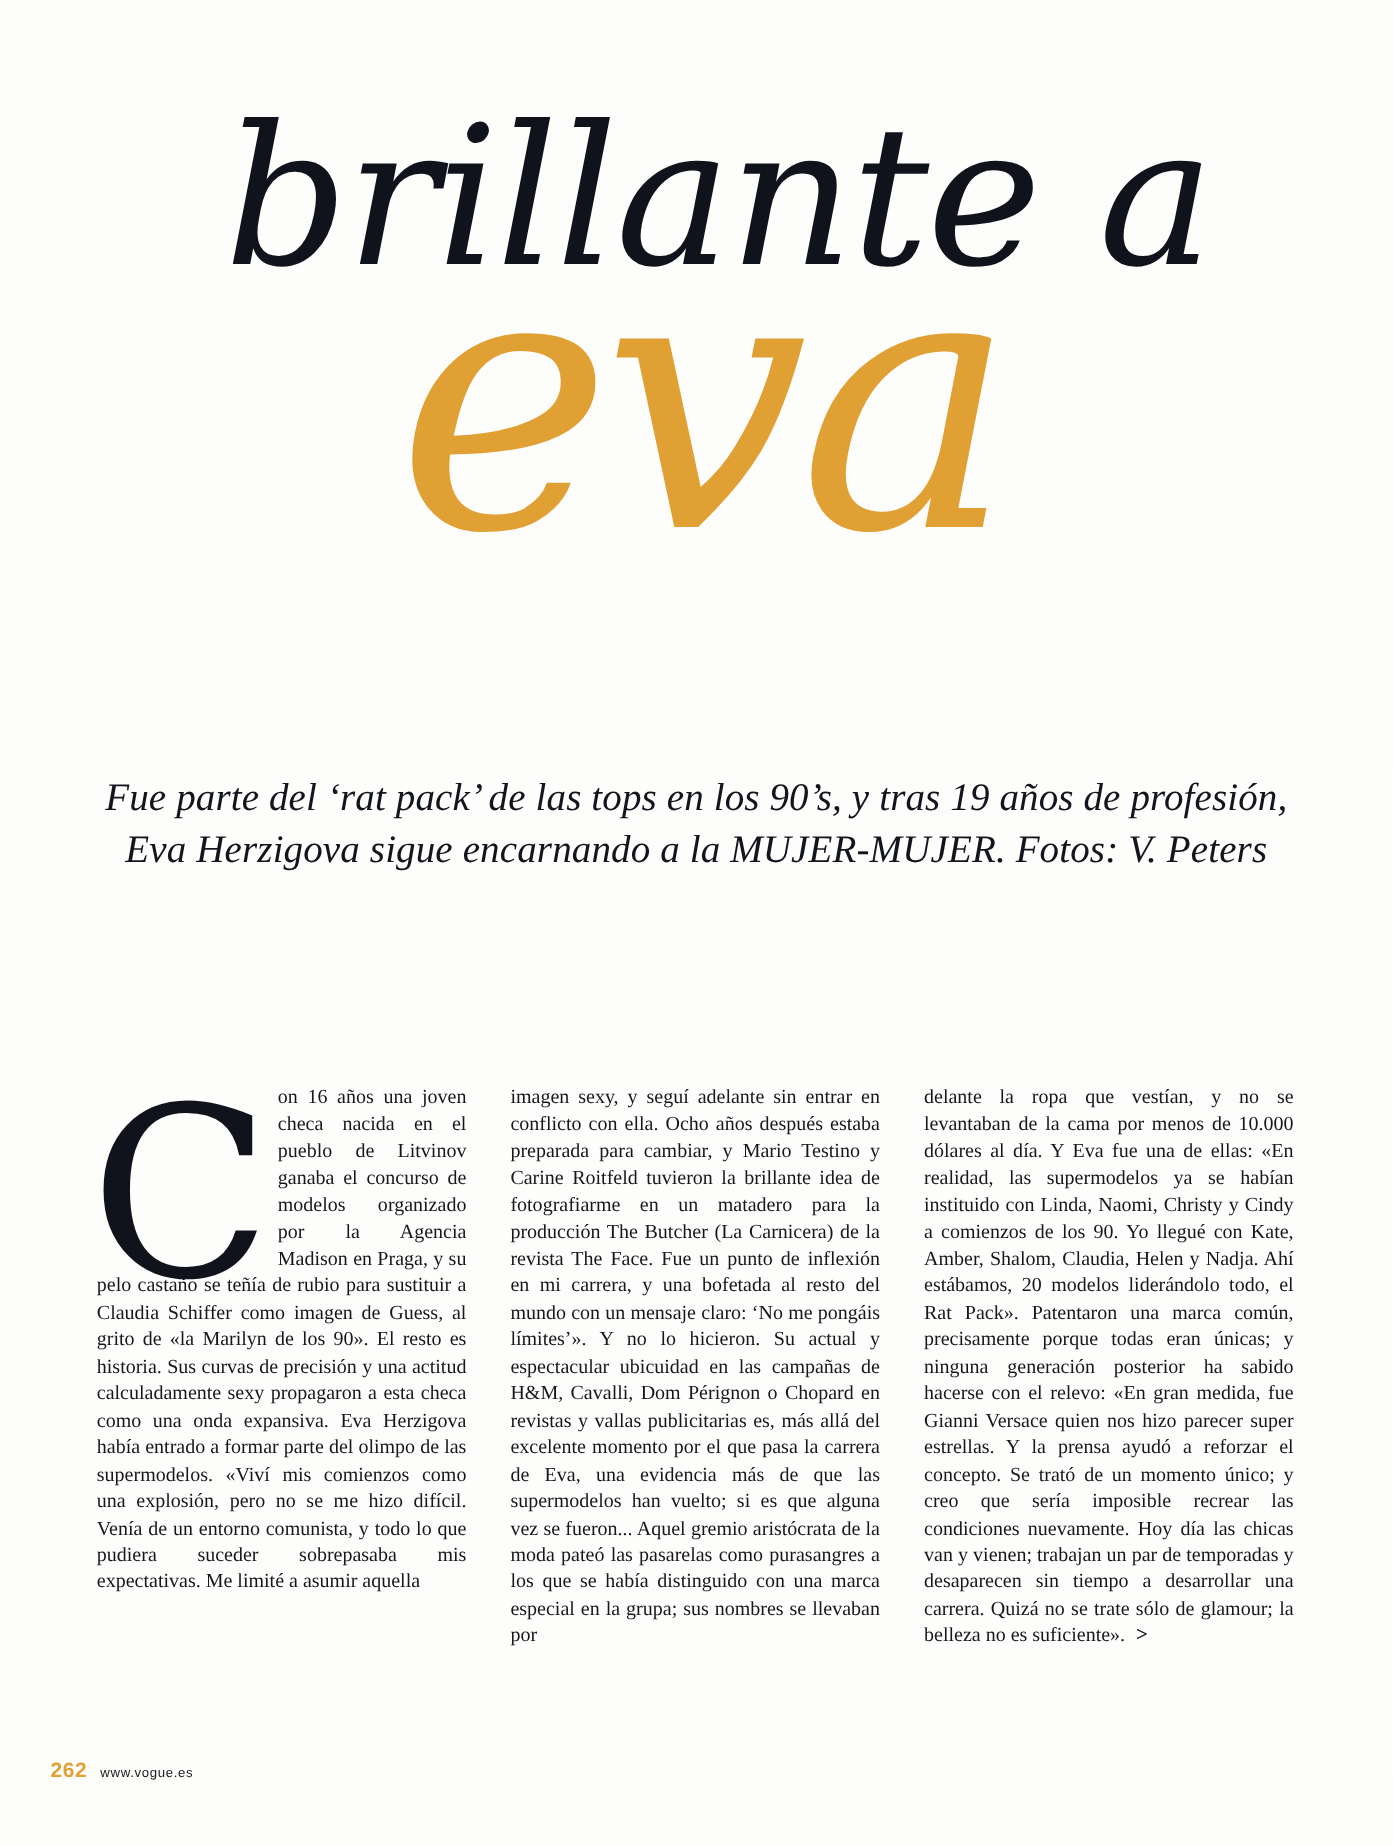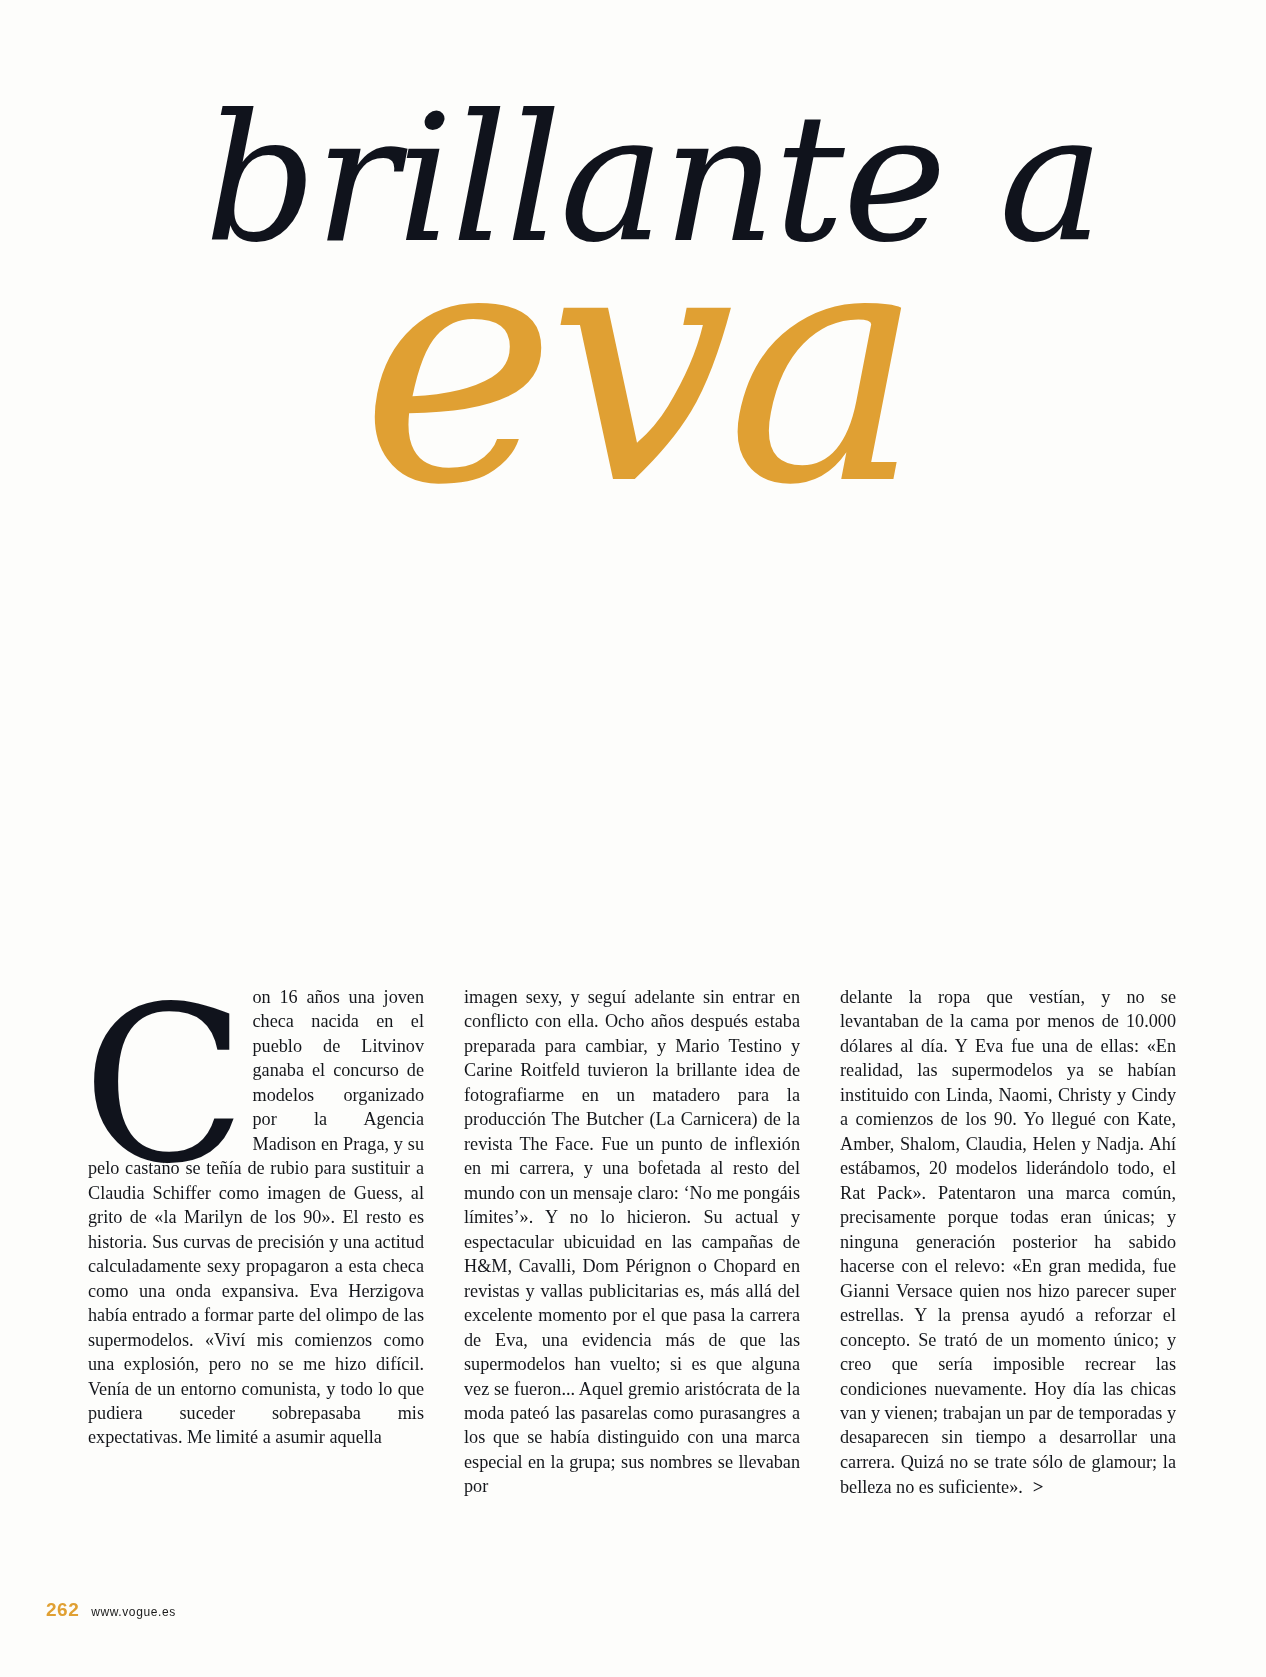--- a/index.html
+++ b/index.html
@@ -136,20 +136,21 @@
 </head>
 <body>
 
 <div class="page">
 
   <div class="title-block">
     <div class="title-line1">brillante a</div>
     <div class="title-line2">eva</div>
   </div>
 
+  <div class="deck">Fue parte del ‘rat pack’ de las tops en los 90’s, y tras 19 años de profesión, Eva Herzigova sigue encarnando a la MUJER-MUJER. Fotos: V. Peters</div>
 
   <div class="columns">
     <div class="col col-1">
       <p class="dropcap-wrap">
         <span class="dropcap">C</span>
         <span>on 16 años una joven checa nacida en el pueblo de Litvinov ganaba el concurso de modelos organizado por la Agencia Madison en Praga, y su pelo castaño se teñía de rubio para sustituir a Claudia Schiffer como imagen de Guess, al grito de «la Marilyn de los 90». El resto es historia. Sus curvas de precisión y una actitud calculadamente sexy propagaron a esta checa como una onda expansiva. Eva Herzigova había entrado a formar parte del olimpo de las supermodelos. «Viví mis comienzos como una explosión, pero no se me hizo difícil. Venía de un entorno comunista, y todo lo que pudiera suceder sobrepasaba mis expectativas. Me limité a asumir aquella</span>
       </p>
     </div>
     <div class="col col-2">
       <p>imagen sexy, y seguí adelante sin entrar en conflicto con ella. Ocho años después estaba preparada para cambiar, y Mario Testino y Carine Roitfeld tuvieron la brillante idea de fotografiarme en un matadero para la producción The Butcher (La Carnicera) de la revista The Face. Fue un punto de inflexión en mi carrera, y una bofetada al resto del mundo con un mensaje claro: ‘No me pongáis límites’». Y no lo hicieron. Su actual y espectacular ubicuidad en las campañas de H&amp;M, Cavalli, Dom Pérignon o Chopard en revistas y vallas publicitarias es, más allá del excelente momento por el que pasa la carrera de Eva, una evidencia más de que las supermodelos han vuelto; si es que alguna vez se fueron... Aquel gremio aristócrata de la moda pateó las pasarelas como purasangres a los que se había distinguido con una marca especial en la grupa; sus nombres se llevaban por</p>

